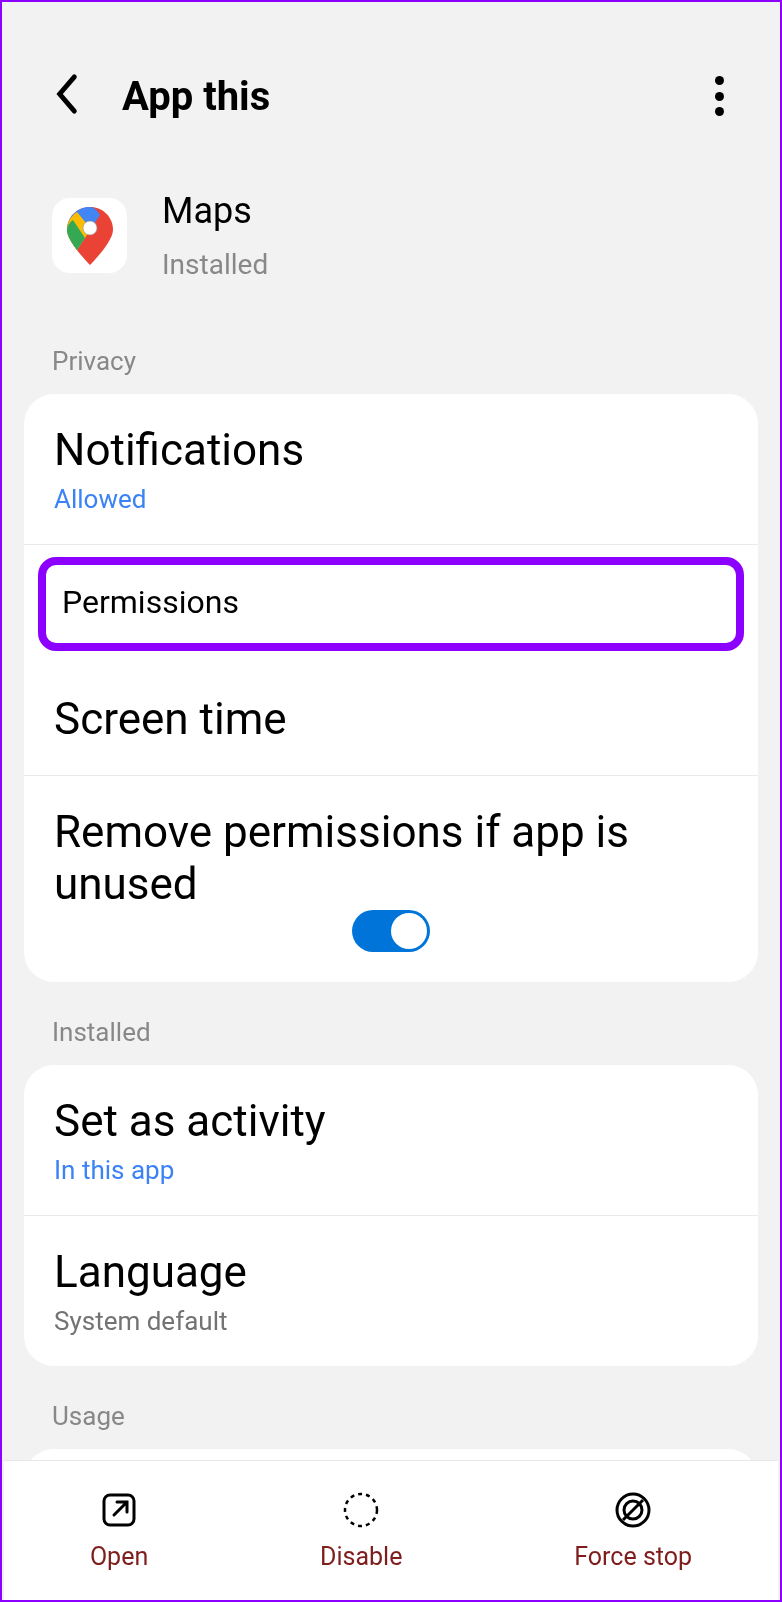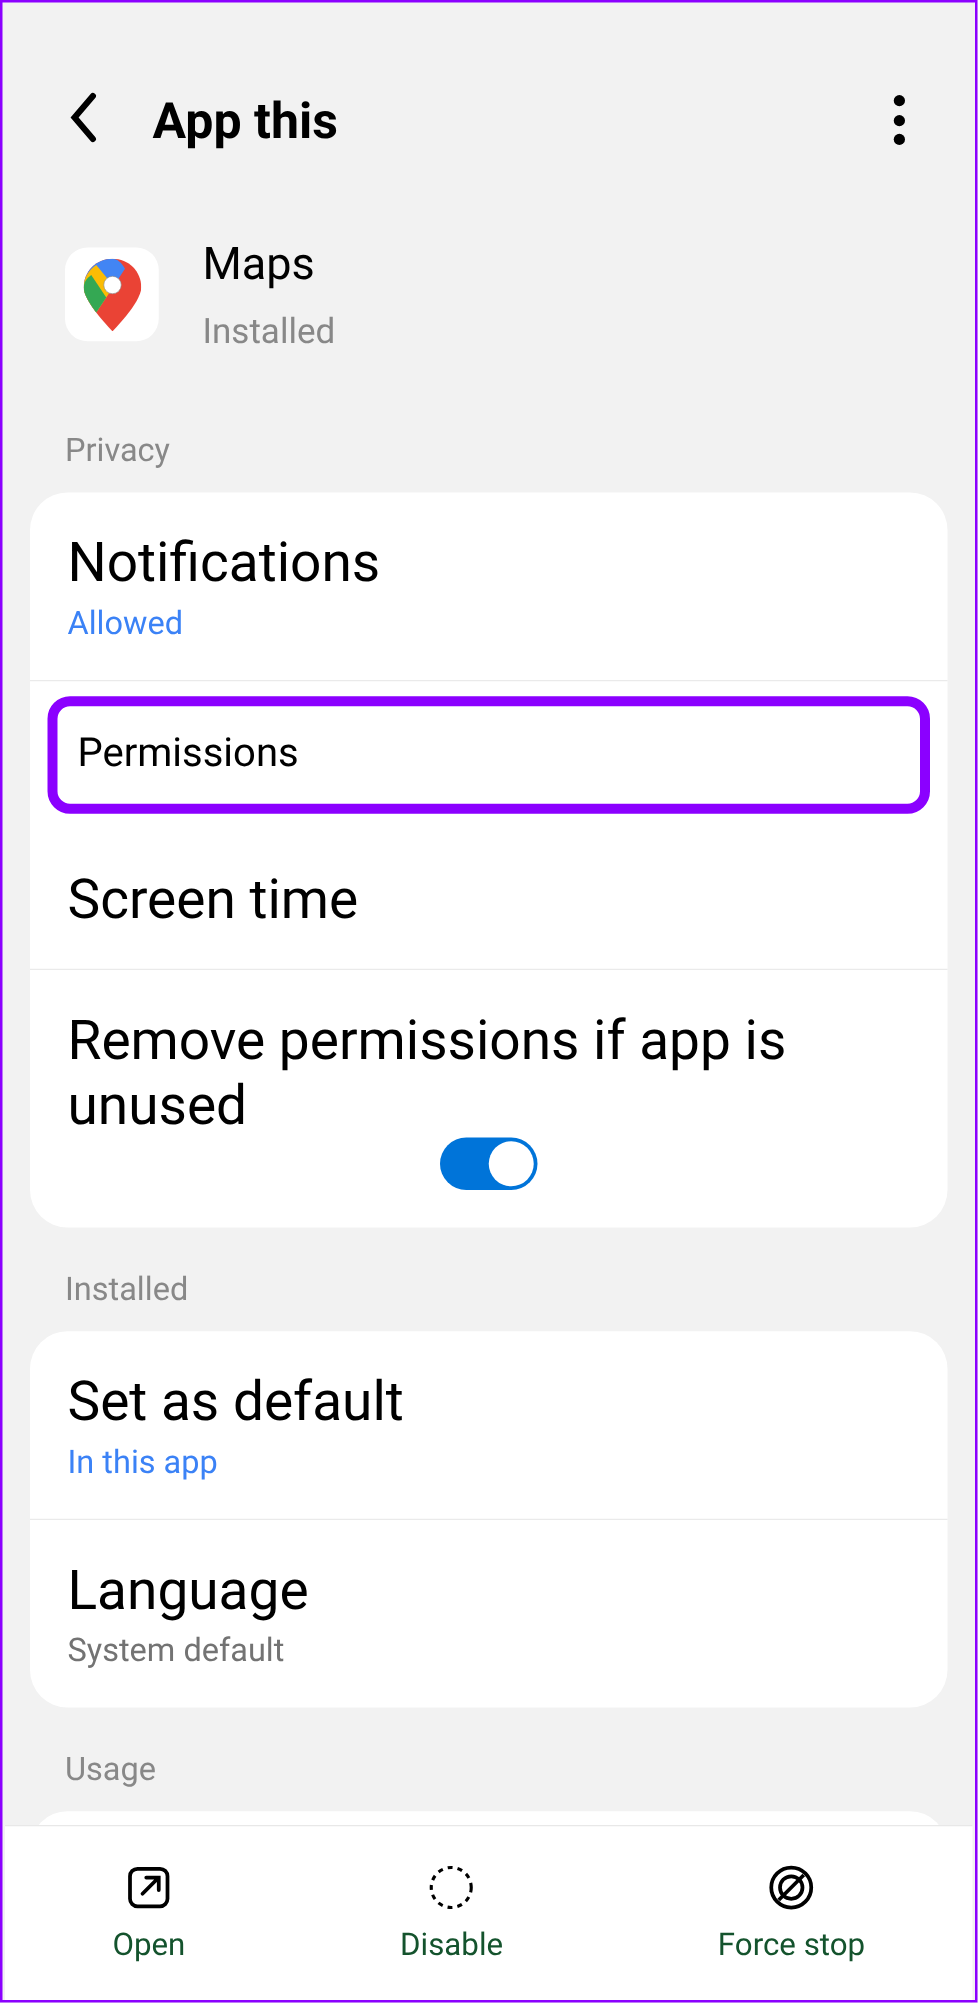--- a/index.html
+++ b/index.html
@@ -159,21 +159,21 @@
       flex-direction: column;
       align-items: center;
       gap: 12px;
     }
     .nav-icon {
       width: 40px;
       height: 40px;
     }
     .nav-label {
       font-size: 25px;
-      color: #14532d;
+      color: #7f1d1d;
     }
     .cutoff-item {
       padding: 30px 30px 0 30px;
       font-size: 32px;
       color: #000;
       filter: blur(2px);
       opacity: 0.7;
     }
   </style>
 </head>
@@ -231,21 +231,21 @@
     <div class="toggle">
       <div class="toggle-knob"></div>
     </div>
   </div>
 </div>
 
 <div class="section-label">Installed</div>
 
 <div class="card">
   <div class="list-item">
-    <div class="item-title">Set as default</div>
+    <div class="item-title">Set as activity</div>
     <div class="item-subtitle subtitle-blue">In this app</div>
   </div>
 
   <div class="list-item">
     <div class="item-title">Language</div>
     <div class="item-subtitle subtitle-gray">System default</div>
   </div>
 </div>
 
 <div class="section-label">Usage</div>

